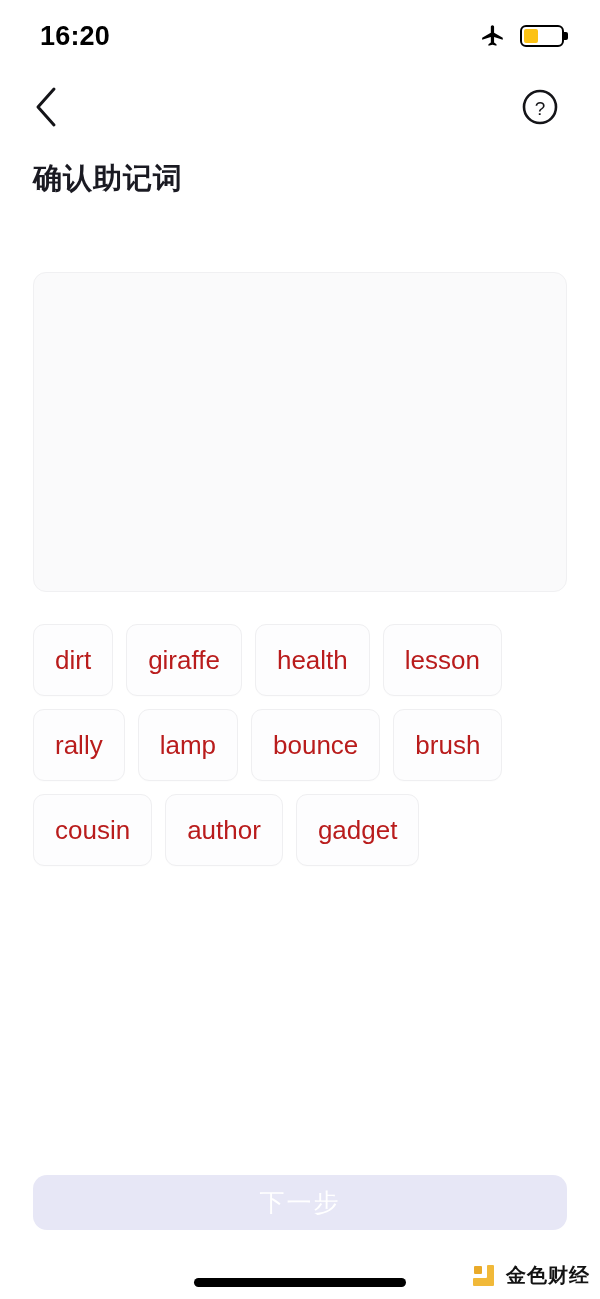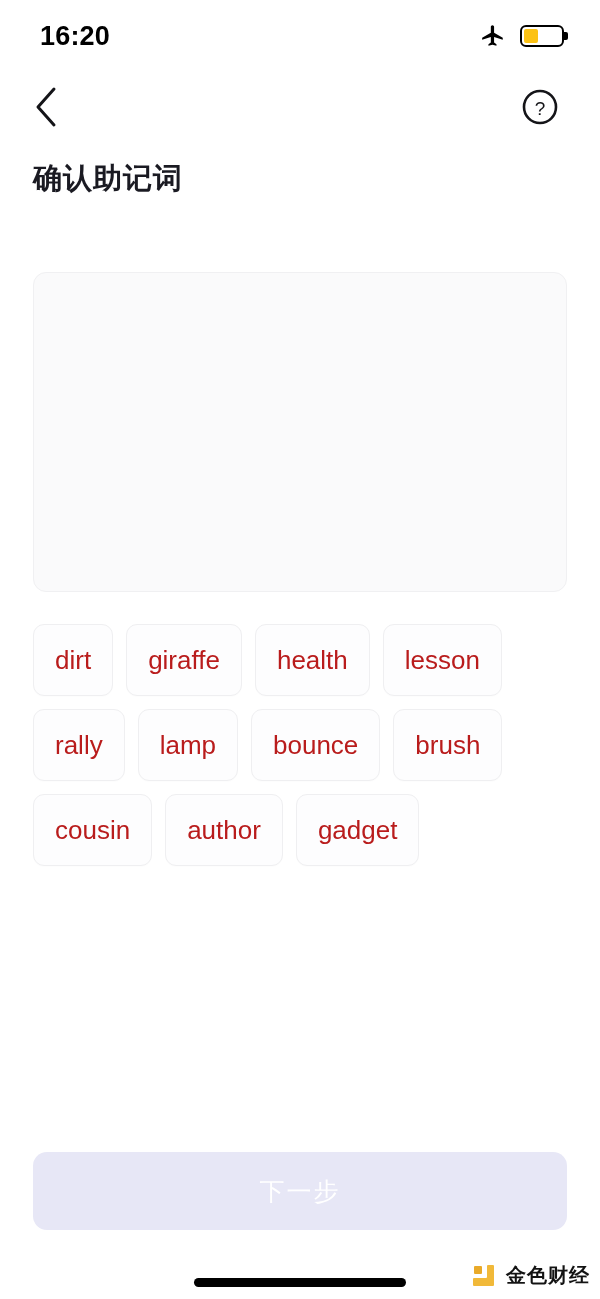--- a/index.html
+++ b/index.html
@@ -103,21 +103,21 @@
     display:flex; align-items:center; justify-content:center;
     font-size:26px; color:#b91c1c;
     cursor:pointer;
     white-space:nowrap;
     box-shadow:0 1px 1px rgba(0,0,0,0.012);
   }
 
   
   .next-button {
     position:absolute; left:33px; bottom:69px;
-    width:534px; height:78px;
+    width:534px; height:55px;
     background:#e7e7f6;
     border:none; border-radius:14px;
     color:#ffffff;
     font-size:25px;
     font-family:"Liberation Sans", sans-serif;
     letter-spacing:2px;
     cursor:default;
     display:flex; align-items:center; justify-content:center;
   }
 

